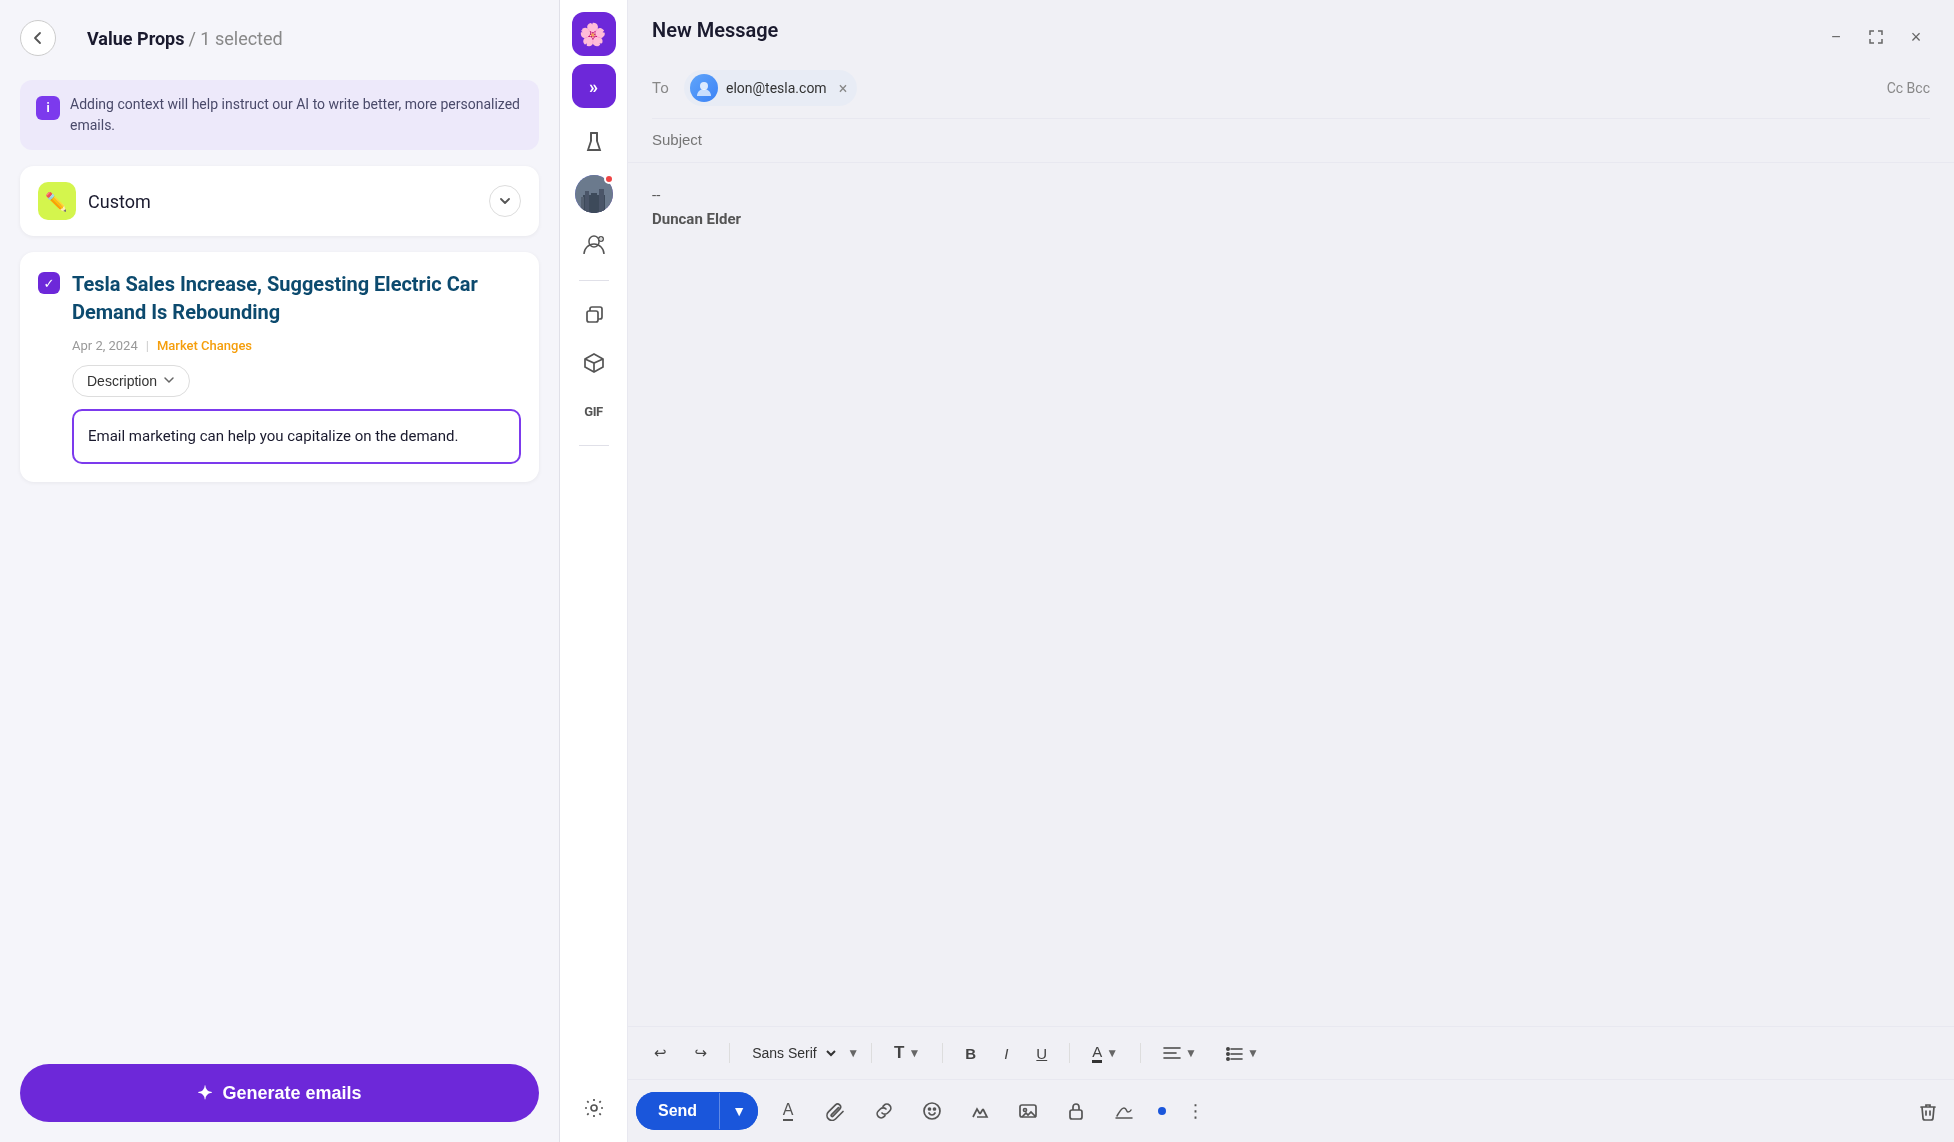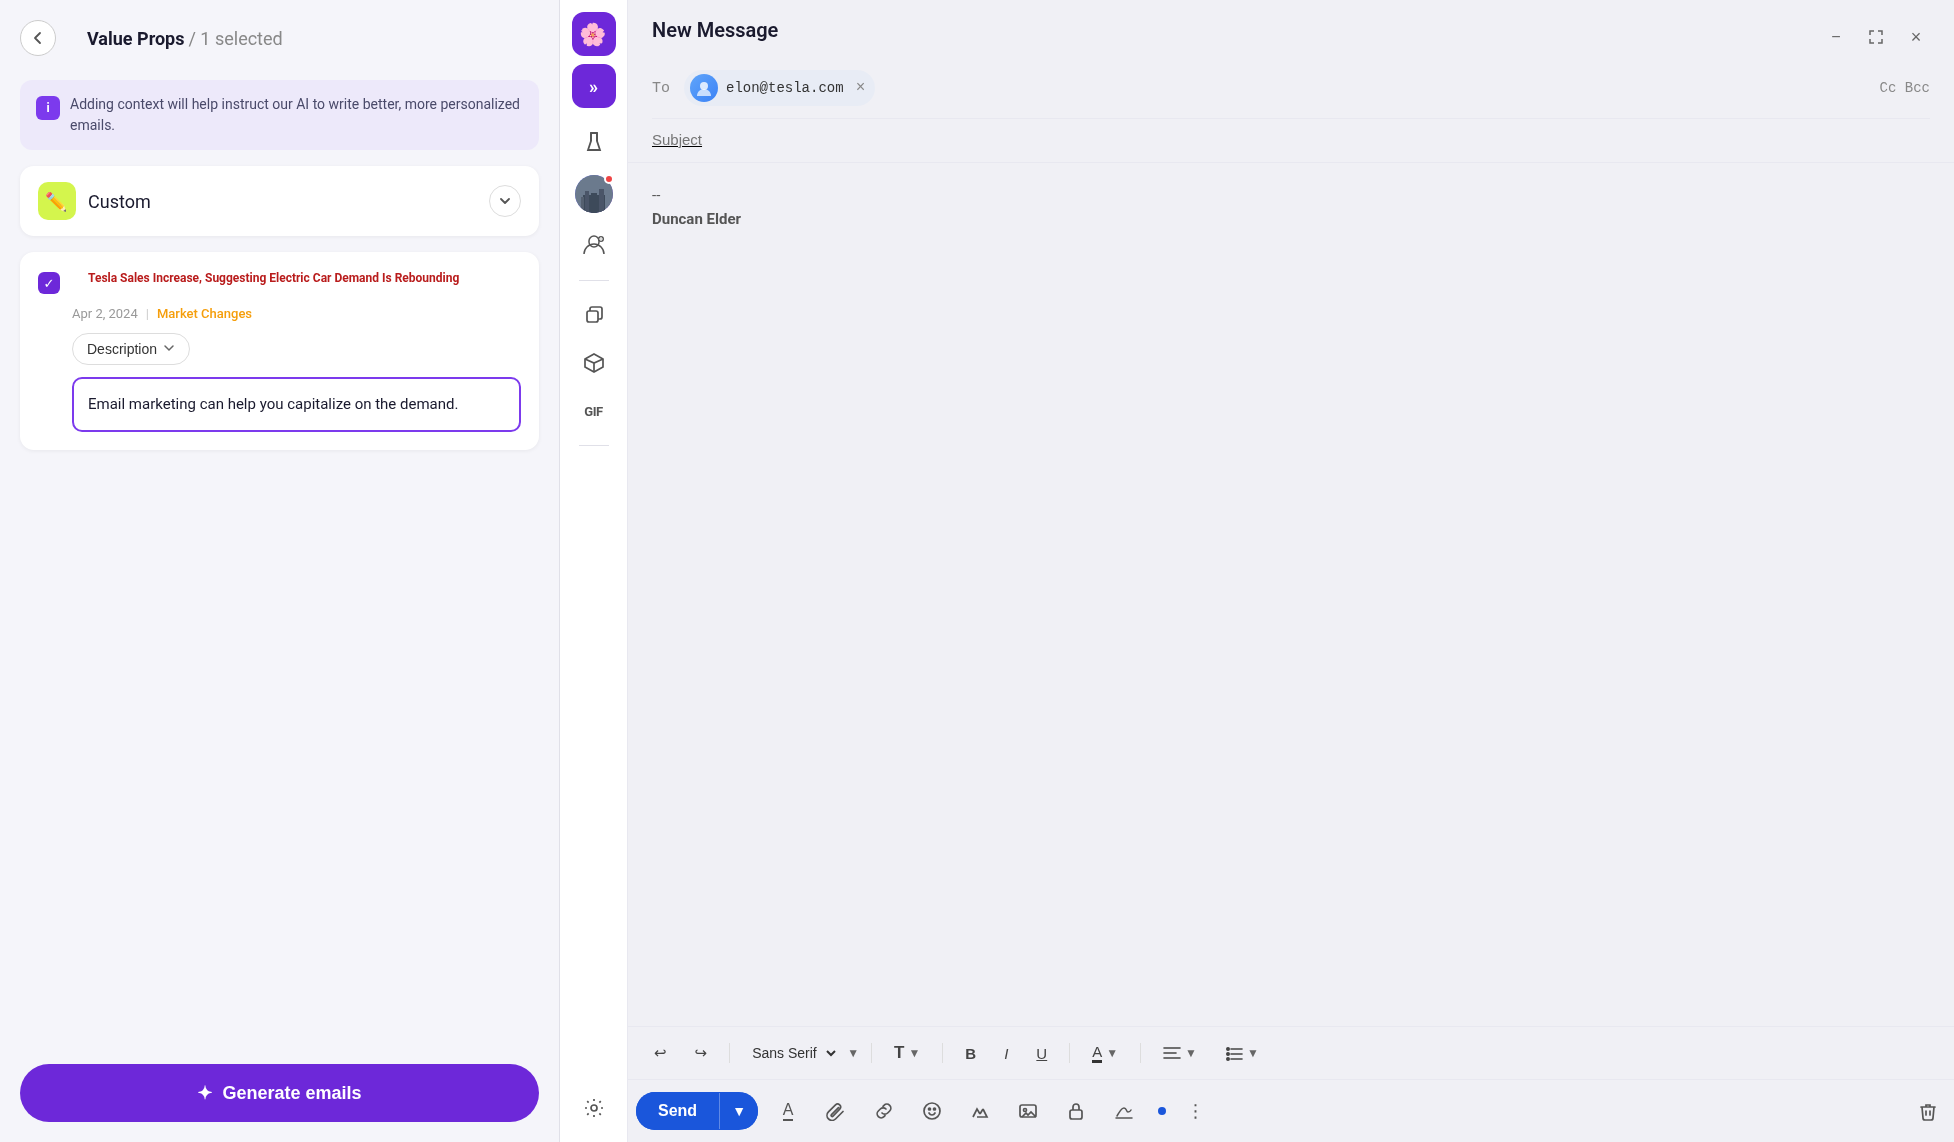--- a/index.html
+++ b/index.html
@@ -155,25 +155,24 @@
       margin-top: 2px;
       cursor: pointer;
     }
 
     .checkbox-check {
       color: white;
       font-size: 13px;
     }
 
     .article-title {
-      font-size: 12px;
+      font-size: 20px;
       font-weight: 700;
-      color: #b91c1c;
+      color: #0c4a6e;
       line-height: 1.4;
-      margin-left: 16px;
     }
 
     .article-meta {
       font-size: 13px;
       color: #999;
       display: flex;
       gap: 8px;
       align-items: center;
       padding-left: 34px;
     }
@@ -318,21 +317,20 @@
       color: #1a1a2e;
       margin-bottom: 14px;
     }
 
     .to-row {
       display: flex;
       align-items: center;
       gap: 12px;
       border-bottom: 1px solid #e8e8f0;
       padding-bottom: 12px;
-      font-family: Liberation Mono, monospace;
     }
 
     .to-label {
       font-size: 15px;
       color: #888;
       width: 20px;
     }
 
     .recipient-chip {
       display: flex;
@@ -371,21 +369,20 @@
       margin-left: auto;
       font-size: 14px;
       color: #888;
       cursor: pointer;
     }
 
     .subject-row {
       display: flex;
       align-items: center;
       padding: 12px 0 0;
-      text-decoration: underline;
     }
 
     .subject-input {
       border: none;
       outline: none;
       font-size: 15px;
       color: #bbb;
       width: 100%;
       background: transparent;
     }

